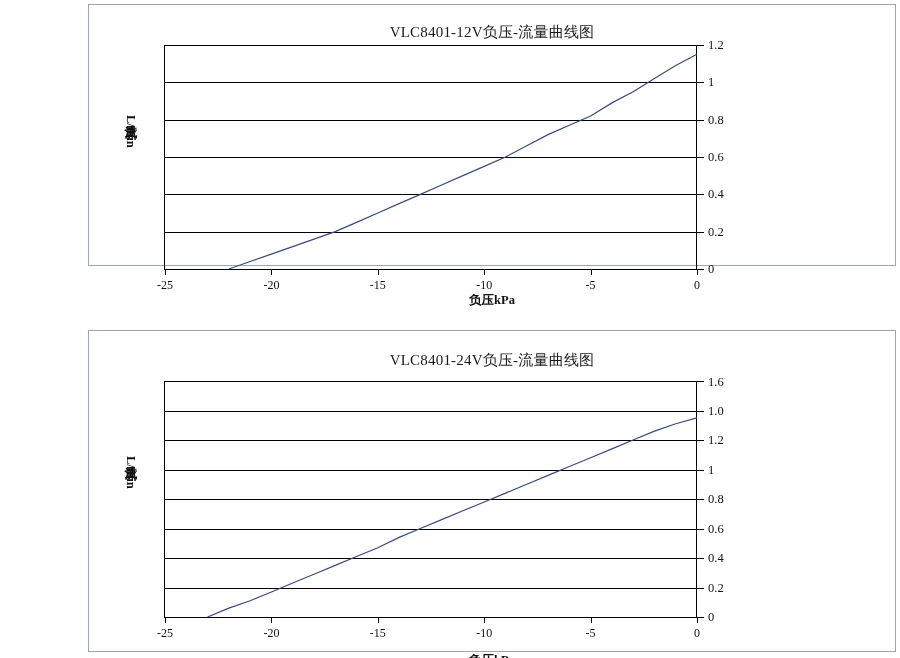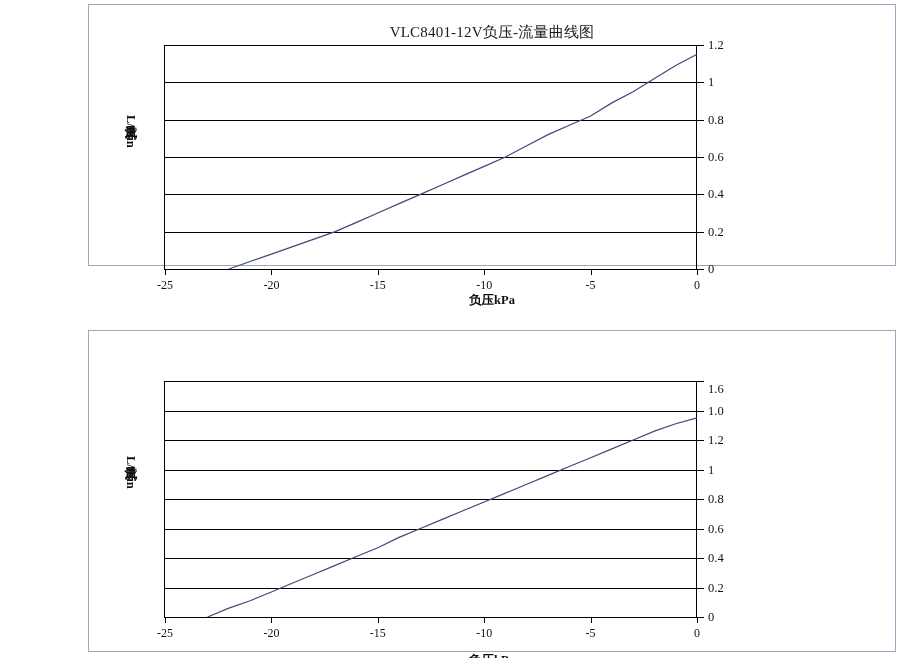--- a/index.html
+++ b/index.html
@@ -169,20 +169,21 @@
       <div class="xlabel" style="left: 532px;">0</div>
       <svg class="curve" width="532" height="224">
         <polyline points="63.84,224.00 85.12,216.53 106.40,209.07 127.68,201.60 148.96,194.13 170.24,186.67 191.52,177.33 212.80,168.00 234.08,158.67 255.36,149.33 276.64,140.00 297.92,130.67 319.20,121.33 340.48,112.00 361.76,100.80 383.04,89.60 404.32,80.27 425.60,70.93 446.88,57.87 468.16,46.67 489.44,33.60 510.72,20.53 532.00,9.33" fill="none" stroke="#3b4a7a" stroke-width="1.2"></polyline>
       </svg>
     </div>
   <div class="axis-title-x">负压kPa</div>
   <div class="axis-title-y">流量L/min</div>
 </div>
 
 <div class="chart-panel" id="panel-2">
+  <div class="chart-title">VLC8401-24V负压-流量曲线图</div>
   <div class="plot" id="plot-2">
       <div class="gridline" style="top: 206.5px;"></div>
       <div class="gridline" style="top: 177px;"></div>
       <div class="gridline" style="top: 147.5px;"></div>
       <div class="gridline" style="top: 118px;"></div>
       <div class="gridline" style="top: 88.5px;"></div>
       <div class="gridline" style="top: 59px;"></div>
       <div class="gridline" style="top: 29.5px;"></div>
       <div class="gridline" style="top: 0px;"></div>
       <div class="right-axis"></div>
@@ -196,21 +197,21 @@
       <div class="ylabel-right" style="top: 147.5px;">0.6</div>
       <div class="tick-right" style="top: 118px;"></div>
       <div class="ylabel-right" style="top: 118px;">0.8</div>
       <div class="tick-right" style="top: 88.5px;"></div>
       <div class="ylabel-right" style="top: 88.5px;">1</div>
       <div class="tick-right" style="top: 59px;"></div>
       <div class="ylabel-right" style="top: 59px;">1.2</div>
       <div class="tick-right" style="top: 29.5px;"></div>
       <div class="ylabel-right" style="top: 29.5px;">1.0</div>
       <div class="tick-right" style="top: 0px;"></div>
-      <div class="ylabel-right" style="top: 8px;">1.6</div>
+      <div class="ylabel-right" style="top: 1px;">1.6</div>
       <div class="tick-bottom" style="left: 0px;"></div>
       <div class="xlabel" style="left: 0px;">-25</div>
       <div class="tick-bottom" style="left: 106.4px;"></div>
       <div class="xlabel" style="left: 106.4px;">-20</div>
       <div class="tick-bottom" style="left: 212.8px;"></div>
       <div class="xlabel" style="left: 212.8px;">-15</div>
       <div class="tick-bottom" style="left: 319.2px;"></div>
       <div class="xlabel" style="left: 319.2px;">-10</div>
       <div class="tick-bottom" style="left: 425.6px;"></div>
       <div class="xlabel" style="left: 425.6px;">-5</div>

